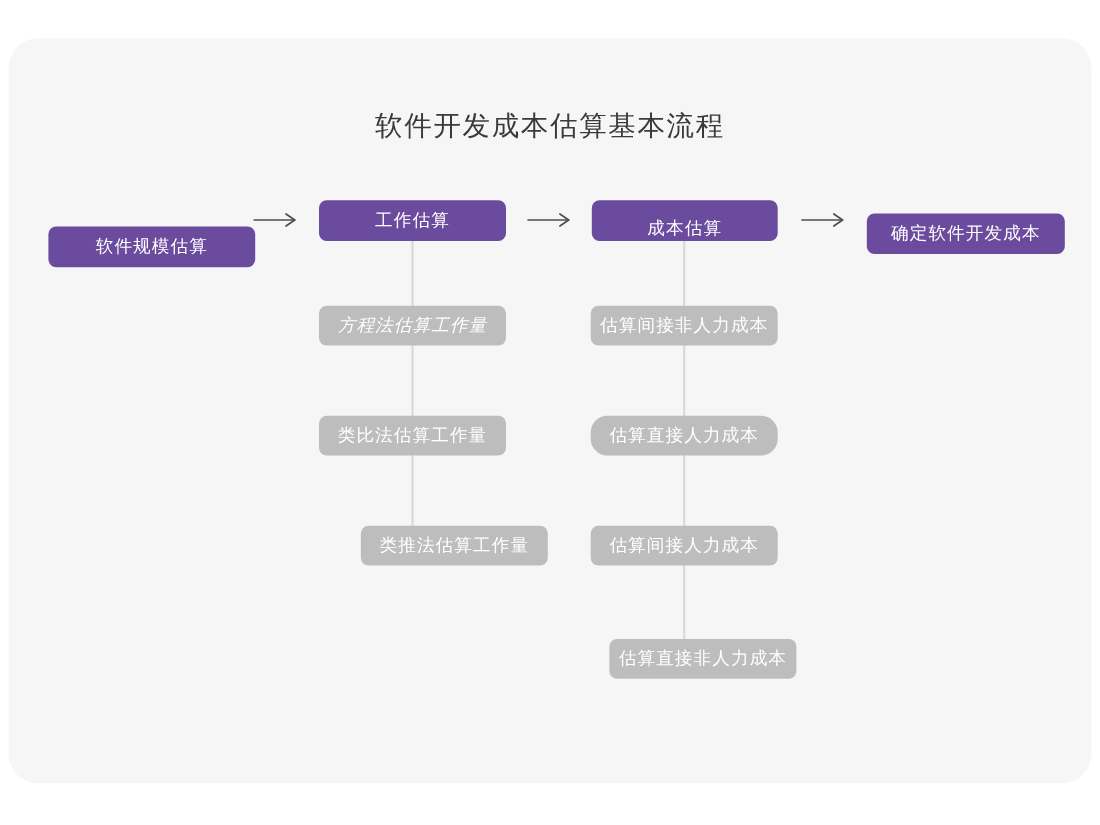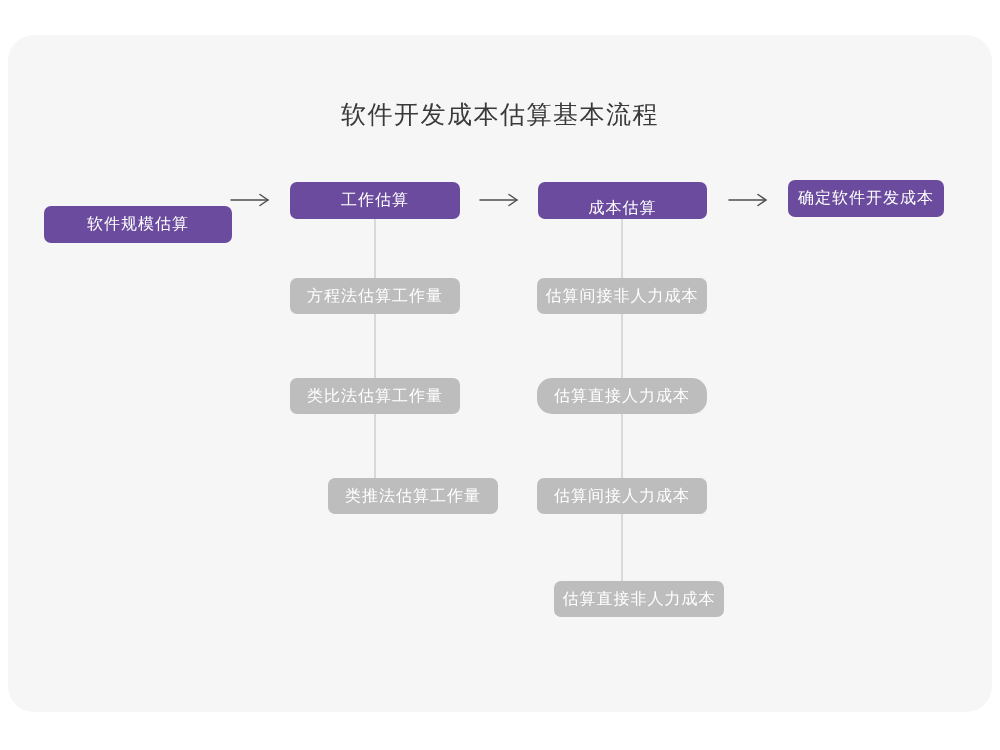--- a/index.html
+++ b/index.html
@@ -66,28 +66,28 @@
     width:44px; height:16px;
     color:var(--arrow);
     z-index:2;
   }
   .arrow svg{ display:block; width:100%; height:100%; }
 
   
   .step-0{ left:44px;  top:182px; width:188px;margin-top:24px; }
   .step-1{ left:290px; top:182px; width:170px; }
   .step-2{ left:538px; top:182px; width:169px;align-items:flex-end; }
-  .step-3{ left:788px; top:180px; width:156px; }
+  .step-3{ left:788px; top:194px; width:180px; }
   .arrow-0{ left:229px; top:192px; }
   .arrow-1{ left:478px; top:192px; }
   .arrow-2{ left:727px; top:192px; }
 
   
   .conn-work{ left:374px; top:219px; height:277px; }
-  .work-0{ left:290px; top:278px; width:170px; }
+  .work-0{ left:290px; top:278px; width:170px;font-style:italic; }
   .work-1{ left:290px; top:378px; width:170px; }
   .work-2{ left:290px; top:478px; width:170px;margin-left:38px; }
 
   
   .conn-cost{ left:621px; top:219px; height:380px; }
   .cost-0{ left:537px; top:278px; width:170px; }
   .cost-1{ left:537px; top:378px; width:170px;border-radius:15px; }
   .cost-2{ left:537px; top:478px; width:170px; }
   .cost-3{ left:554px; top:581px; width:170px; }
 </style>

